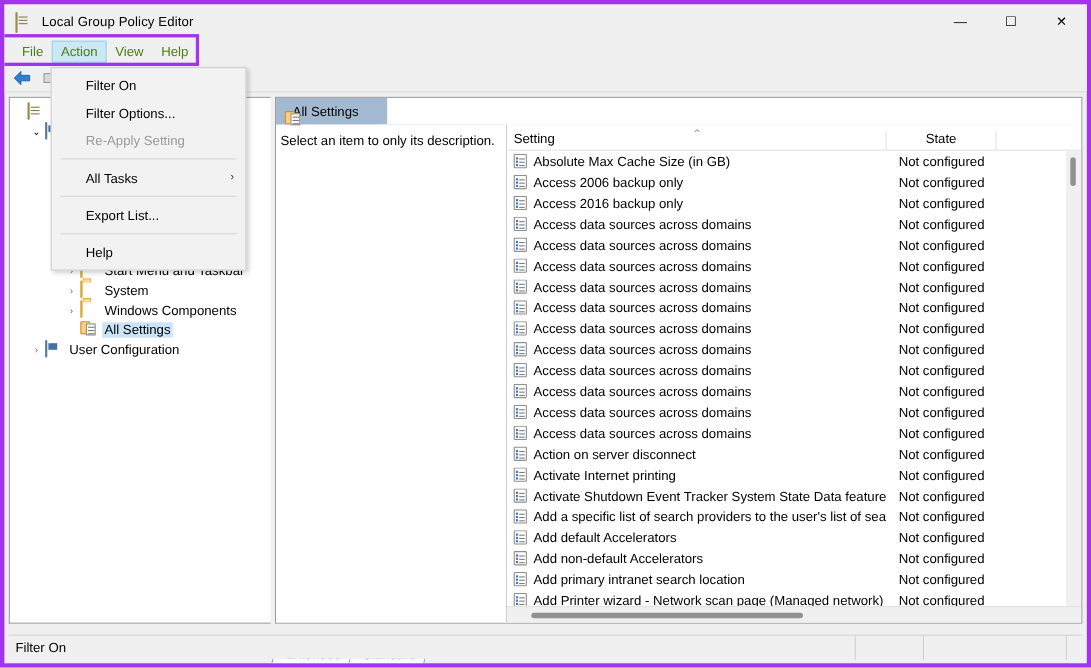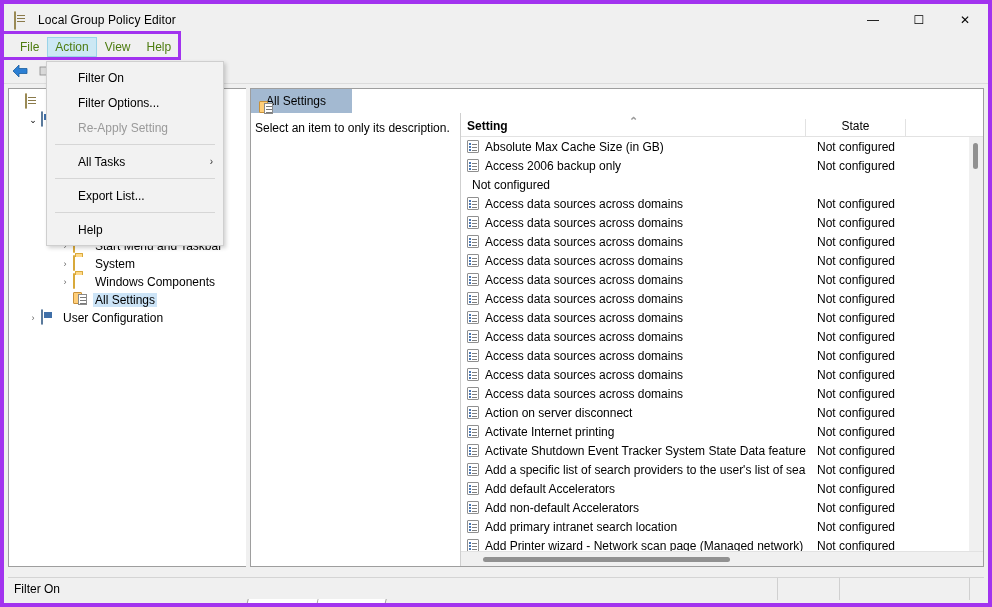--- a/index.html
+++ b/index.html
@@ -307,21 +307,20 @@
     position: relative;
     border-bottom: 1px solid #e2e2e2;
   }
   .col-setting {
     width: 345px;
     font-size: 12px;
     padding-left: 6px;
     padding-bottom: 3px;
     position: relative;
     border-right: 1px solid #e2e2e2;
-    font-weight: bold;
   }
   .col-setting .sort-caret {
     position: absolute;
     left: 168px; top: -4px;
     font-size: 11px;
     color: #9a9a9a;
   }
   .col-state {
     width: 100px;
     font-size: 12px;
@@ -621,20 +620,31 @@
                     <span class="d" style="top:5px"></span>
                     <span class="l" style="top:5.5px"></span>
                     <span class="d" style="top:8px"></span>
                     <span class="l" style="top:8.5px"></span>
                   </span>
                   <span>Access 2006 backup only</span>
                 </div>
                 <div class="scell-state">Not configured</div>
               </div>
               <div class="srow">
+                <div class="scell-name">
+                  <span class="ico-policy">
+                    <span class="d" style="top:2px"></span>
+                    <span class="l" style="top:2.5px"></span>
+                    <span class="d" style="top:5px"></span>
+                    <span class="l" style="top:5.5px"></span>
+                    <span class="d" style="top:8px"></span>
+                    <span class="l" style="top:8.5px"></span>
+                  </span>
+                  <span>Access 2016 backup only</span>
+                </div>
                 <div class="scell-state">Not configured</div>
               </div>
               <div class="srow">
                 <div class="scell-name">
                   <span class="ico-policy">
                     <span class="d" style="top:2px"></span>
                     <span class="l" style="top:2.5px"></span>
                     <span class="d" style="top:5px"></span>
                     <span class="l" style="top:5.5px"></span>
                     <span class="d" style="top:8px"></span>

